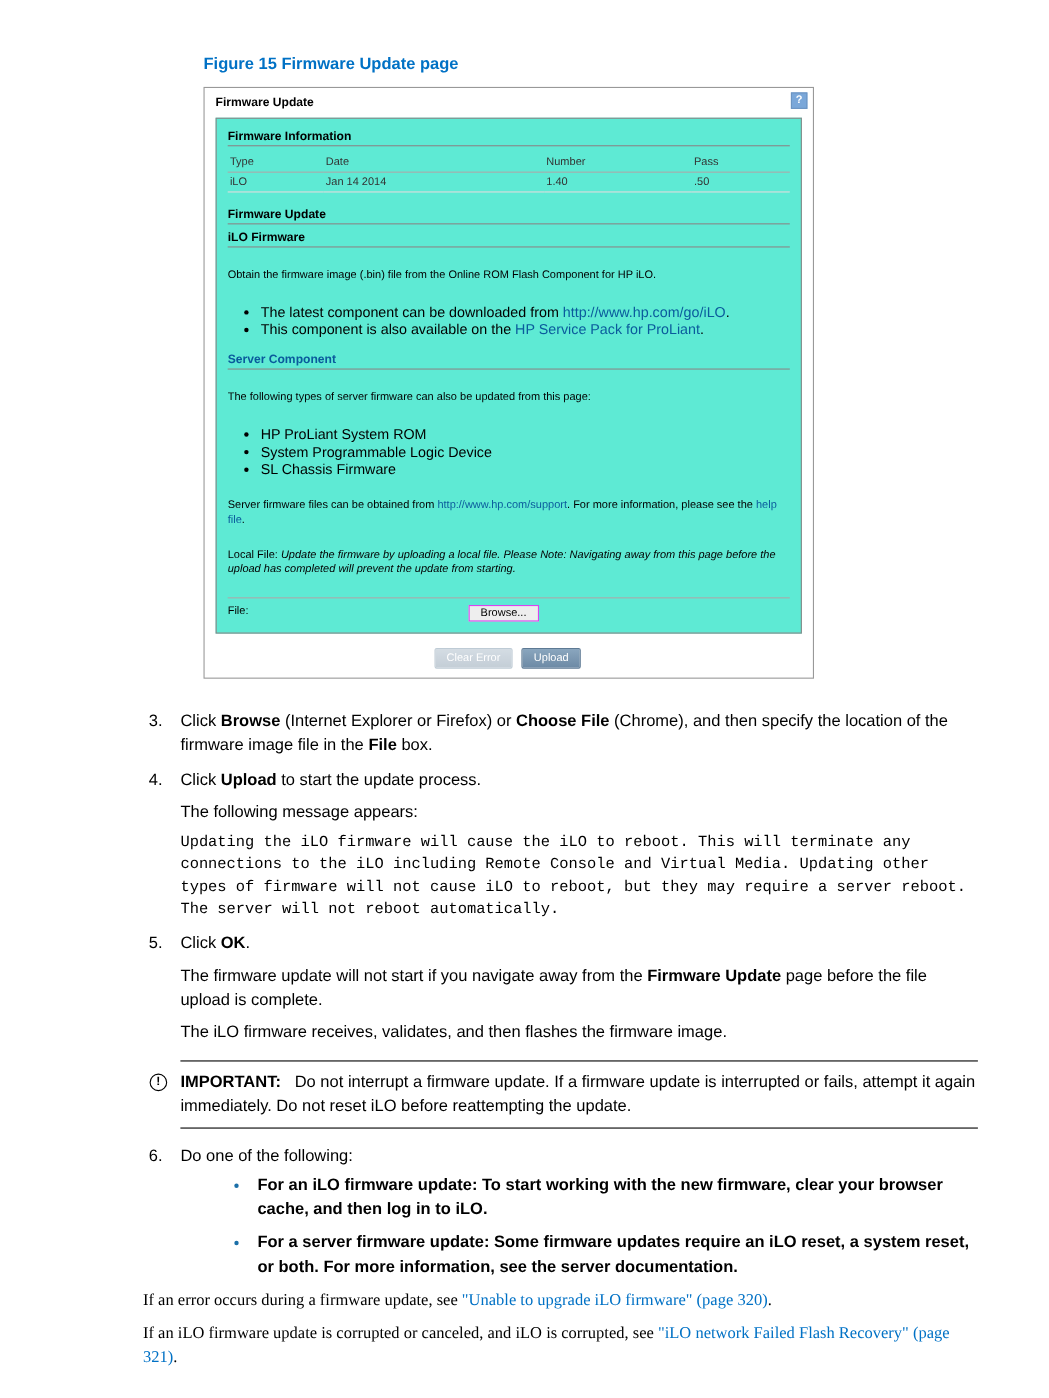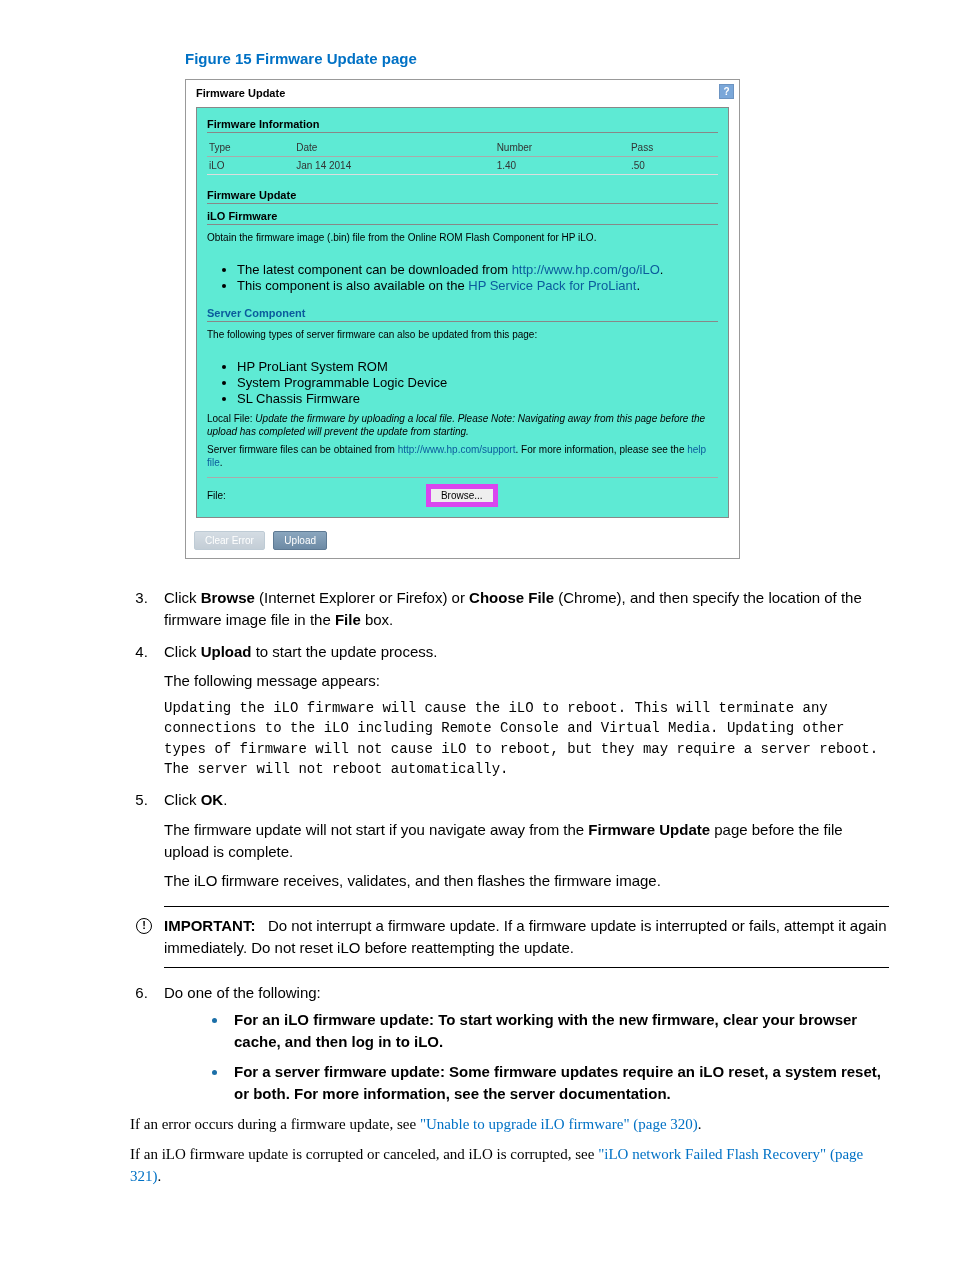--- a/index.html
+++ b/index.html
@@ -81,42 +81,42 @@
   table.info th { border-bottom: 1px solid #aaa; }
   table.info td { border-bottom: 1px solid #ddd; }
   .sub-h {
     font-weight: bold;
     font-size: 11px;
     color: #000;
     margin-top: 14px;
     padding-bottom: 2px;
   }
   .blue-h { color: #0a5b9c; }
-  .small-p { font-size: 10px; color:#000; margin: 5px 0; line-height:1.3; }
+  .small-p { font-size: 10px; color:#000; margin: 19px 0; line-height:1.3; }
   ul.small { margin: 18px 0 6px 30px; padding:0; font-size:13px; }
   ul.small li { margin: 1px 0; }
   .ss-link { color: #0a5b9c; text-decoration: none; }
   .italic { font-style: italic; }
   .file-row {
     border-top: 1px solid #aaa;
     padding-top: 6px;
     margin-top: 8px;
     display:flex;
-    align-items:center;
+    align-items:flex-start;
   }
   .file-lbl { font-size: 10px; margin-right: 200px; }
   .browse-input {
     display: inline-block;
-    border: 5px solid #d946ef;
+    border: 1px solid #d946ef;
     font-size: 10px;
     padding: 1px 10px;
     background: #eee;
   }
   .btn-row {
-    text-align: left;
+    text-align: center;
     margin: 12px 6px 4px 0;
   }
   .btn {
     display:inline-block;
     font-size:10px;
     color:#fff;
     padding: 3px 10px;
     border: 1px solid #5e7a94;
     background: linear-gradient(#8aa6be, #6d8aa5);
     border-radius:2px;
@@ -246,26 +246,26 @@
       <div class="section-rule"></div>
 
       <p class="small-p">The following types of server firmware can also be updated from this page:</p>
       <ul class="small">
         <li>HP ProLiant System ROM</li>
         <li>System Programmable Logic Device</li>
         <li>SL Chassis Firmware</li>
       </ul>
 
       <p class="small-p">
+        <span>Server firmware files can be obtained from </span><a class="ss-link">http://www.hp.com/support</a><span>. For more information, please see the </span><a class="ss-link">help file</a><span>.</span>
+      </p>
+
+      <p class="small-p">
         <span>Local File:</span>
         <span class="italic">Update the firmware by uploading a local file.  Please Note:   Navigating away from this page before the upload has completed will prevent the update from starting.</span>
-      </p>
-
-      <p class="small-p">
-        <span>Server firmware files can be obtained from </span><a class="ss-link">http://www.hp.com/support</a><span>. For more information, please see the </span><a class="ss-link">help file</a><span>.</span>
       </p>
 
       <div class="file-row">
         <span class="file-lbl">File:</span>
         <span class="browse-input">Browse...</span>
       </div>
     </div>
     <div class="btn-row">
       <span class="btn dis">Clear Error</span>
       <span class="btn">Upload</span>

